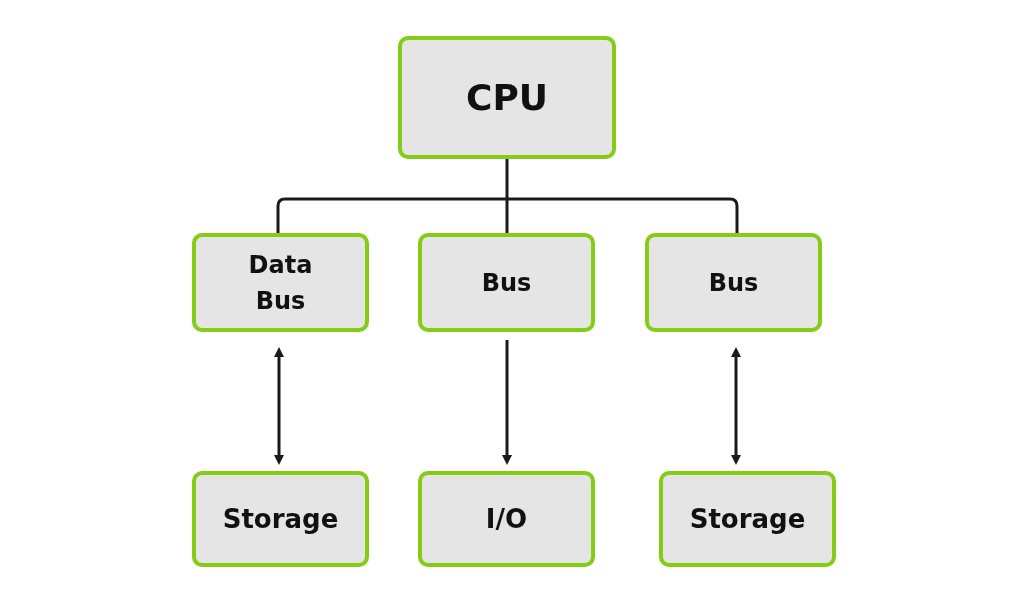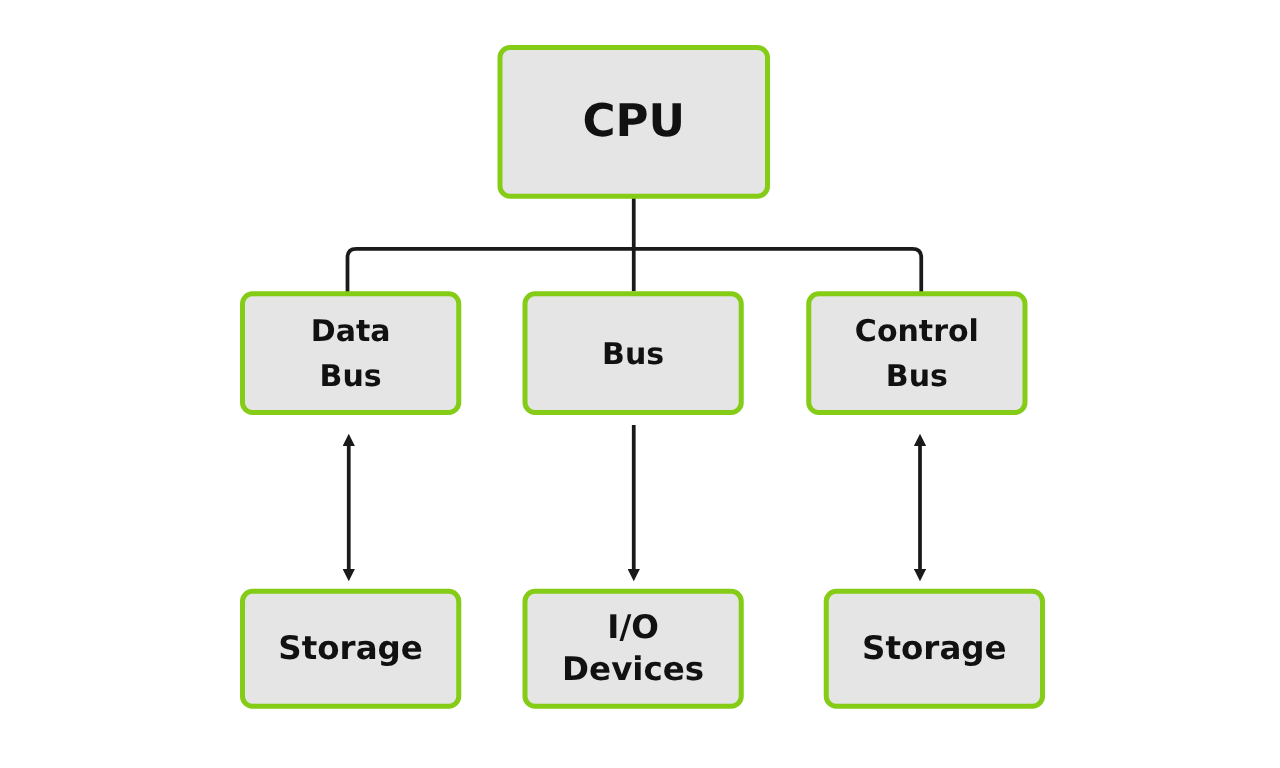--- a/index.html
+++ b/index.html
@@ -49,28 +49,26 @@
 <div class="node bus" id="data-bus">
   <span>Data</span>
   <span>Bus</span>
 </div>
 
 <div class="node bus" id="address-bus">
   <span>Bus</span>
 </div>
 
 <div class="node bus" id="control-bus">
-  <span>Control</span>
   <span>Bus</span>
 </div>
 
 <div class="node dev" id="memory">
   <span>Storage</span>
 </div>
 
 <div class="node dev" id="io">
   <span>I/O</span>
-  <span>Devices</span>
 </div>
 
 <div class="node dev" id="storage">
   <span>Storage</span>
 </div>
 
 </body></html>

